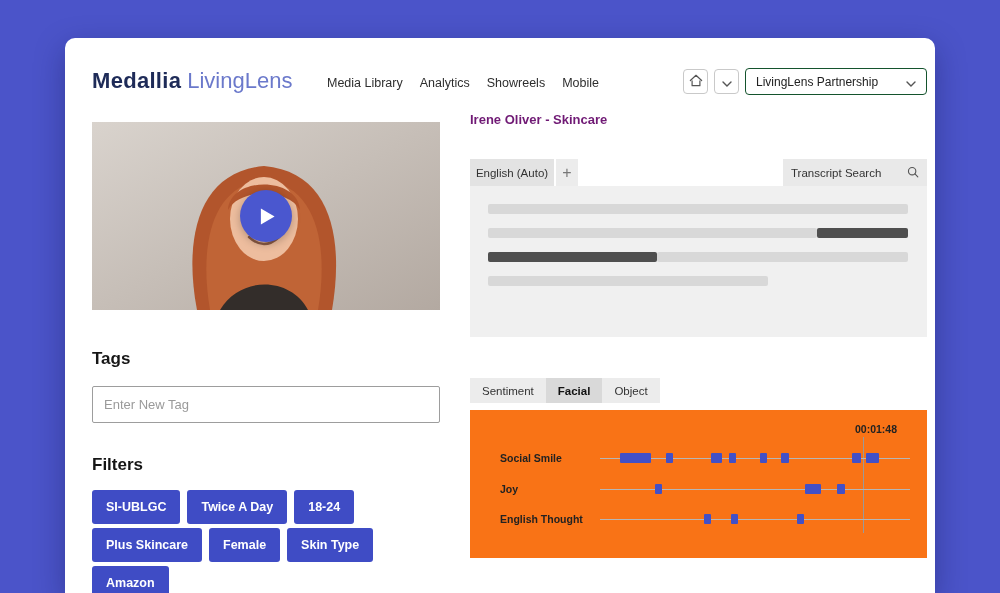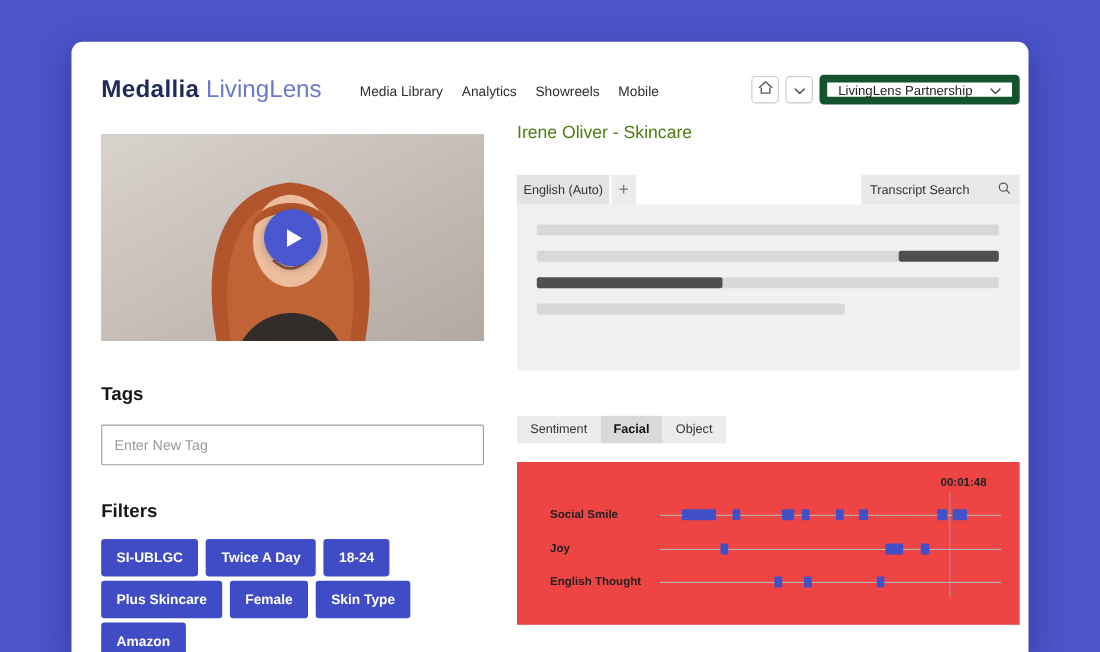--- a/index.html
+++ b/index.html
@@ -24,21 +24,21 @@
   .nav-item { font-size:12.5px; color:#2e2e2e; cursor:pointer; white-space:nowrap; }
   .icon-btn {
     position:absolute; top:31px; width:25px; height:25px;
     border:1px solid #c9c9c9; border-radius:4px; background:#fff;
     display:flex; align-items:center; justify-content:center; cursor:pointer;
   }
   .home-btn { left:618px; }
   .chev-btn { left:649px; }
   .workspace {
     position:absolute; left:680px; top:30px; width:182px; height:27px;
-    border:7px solid #14532d; border-radius:4px; background:#fff;
+    border:1px solid #14532d; border-radius:4px; background:#fff;
     display:flex; align-items:center; justify-content:space-between;
     padding:0 10px; cursor:pointer;
   }
   .workspace .label { font-size:12px; color:#222; }
 
   
   .video {
     position:absolute; left:27px; top:84px; width:348px; height:188px;
     overflow:hidden; cursor:pointer; background:#c9c2bb;
   }
@@ -60,21 +60,21 @@
   .tag-input::placeholder { color:#9a9a9a; }
   .filters-h { left:27px; top:417px; }
   .chips { position:absolute; left:27px; top:452px; width:362px; display:flex; flex-wrap:wrap; gap:4px 7px; }
   .chip {
     height:34px; line-height:34px; padding:0 14px; background:#3f4cc5;
     color:#fff; font-size:12.5px; font-weight:bold; border-radius:3px;
     cursor:pointer; white-space:nowrap;
   }
 
   
-  .media-title { position:absolute; left:405px; top:74px; font-size:16px; font-weight:normal; color:#4d7c0f; }
+  .media-title { position:absolute; left:405px; top:74px; font-size:13px; font-weight:bold; color:#701a75; }
   .tabrow { position:absolute; left:405px; top:121px; width:457px; height:27px; }
   .lang-tab {
     position:absolute; left:0; top:0; width:84px; height:27px; background:#e3e3e3;
     display:flex; align-items:center; justify-content:center;
     font-size:11.5px; color:#333; cursor:pointer;
   }
   .add-btn {
     position:absolute; left:86px; top:0; width:22px; height:27px; background:#ececec;
     display:flex; align-items:center; justify-content:center;
     font-size:16px; font-weight:normal; color:#777; cursor:pointer;
@@ -94,22 +94,22 @@
   .t-seg.dark  { background:#4f4f4f; }
 
   .a-tabs { position:absolute; left:405px; top:340px; height:25px; display:flex; }
   .a-tab {
     height:25px; padding:0 12px; background:#ececec;
     display:flex; align-items:center; font-size:11.5px; color:#333; cursor:pointer;
   }
   .a-tab.active { background:#d9d9d9; font-weight:bold; color:#111; }
 
   .tl-panel {
-    position:absolute; left:405px; top:382px; width:457px; height:148px;
-    background:#ef4444;
+    position:absolute; left:405px; top:372px; width:457px; height:148px;
+    background:#f97316;
   }
   .tl-time { position:absolute; top:13px; right:30px; font-size:10.5px; font-weight:bold; color:#222; }
   .tl-row { position:absolute; left:0; width:100%; height:10px; }
   .tl-label { position:absolute; left:30px; top:0; font-size:10.5px; font-weight:bold; color:#222; line-height:10px; white-space:nowrap; }
   .tl-track { position:absolute; left:130px; right:17px; top:0; height:10px; }
   .tl-baseline { position:absolute; left:0; right:0; top:4.5px; height:1px; background:#b6b6b6; }
   .tl-seg { position:absolute; top:0; height:10px; background:#4250c7; border-radius:1px; }
   .tl-cursor { position:absolute; top:27px; width:1.5px; height:96px; background:#9a9a9a; cursor:ew-resize; }
 </style>
 </head>

